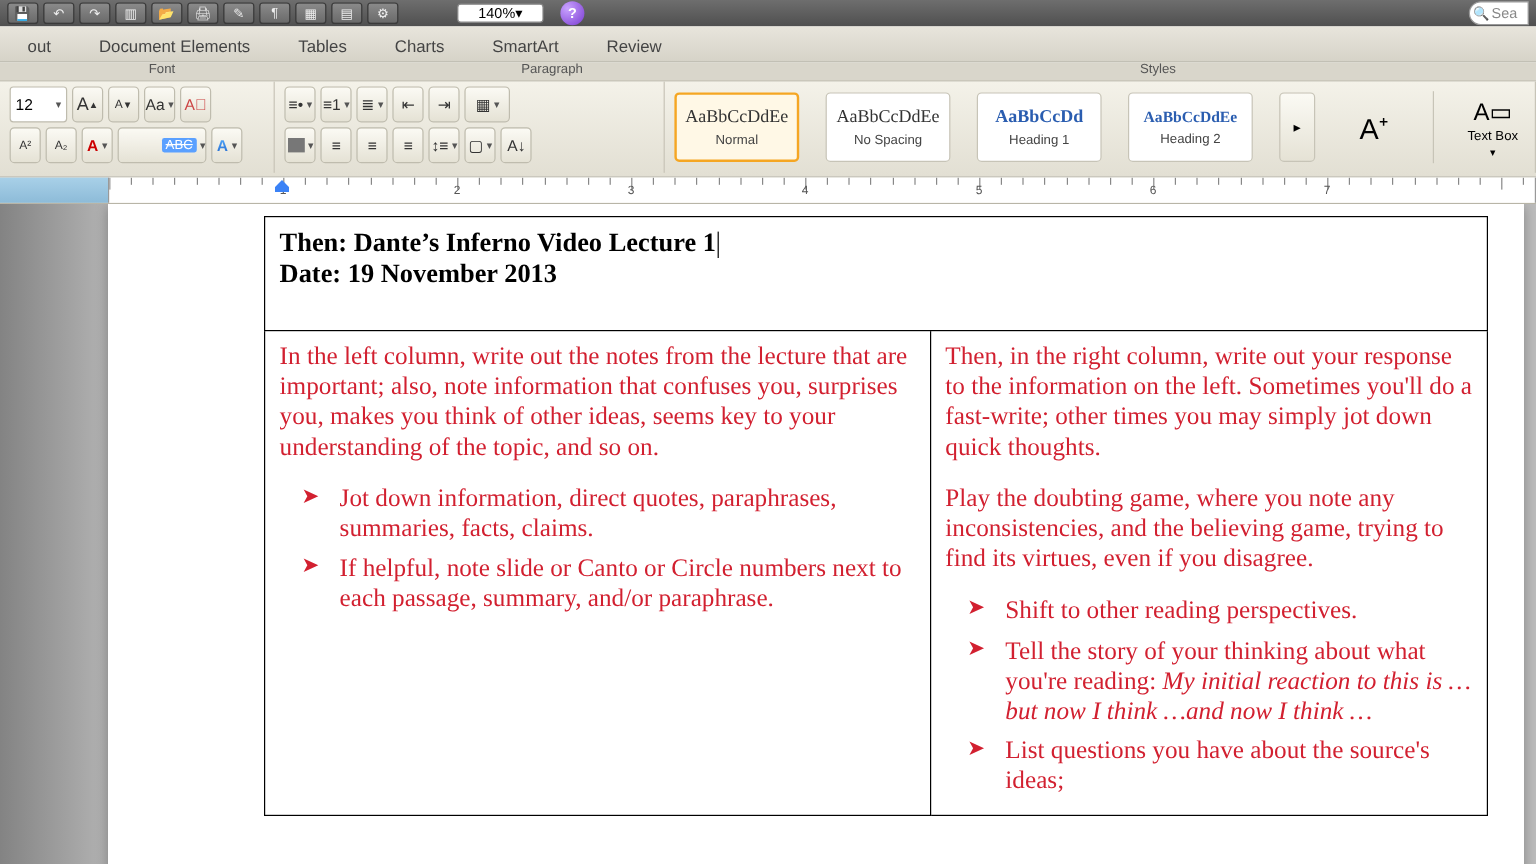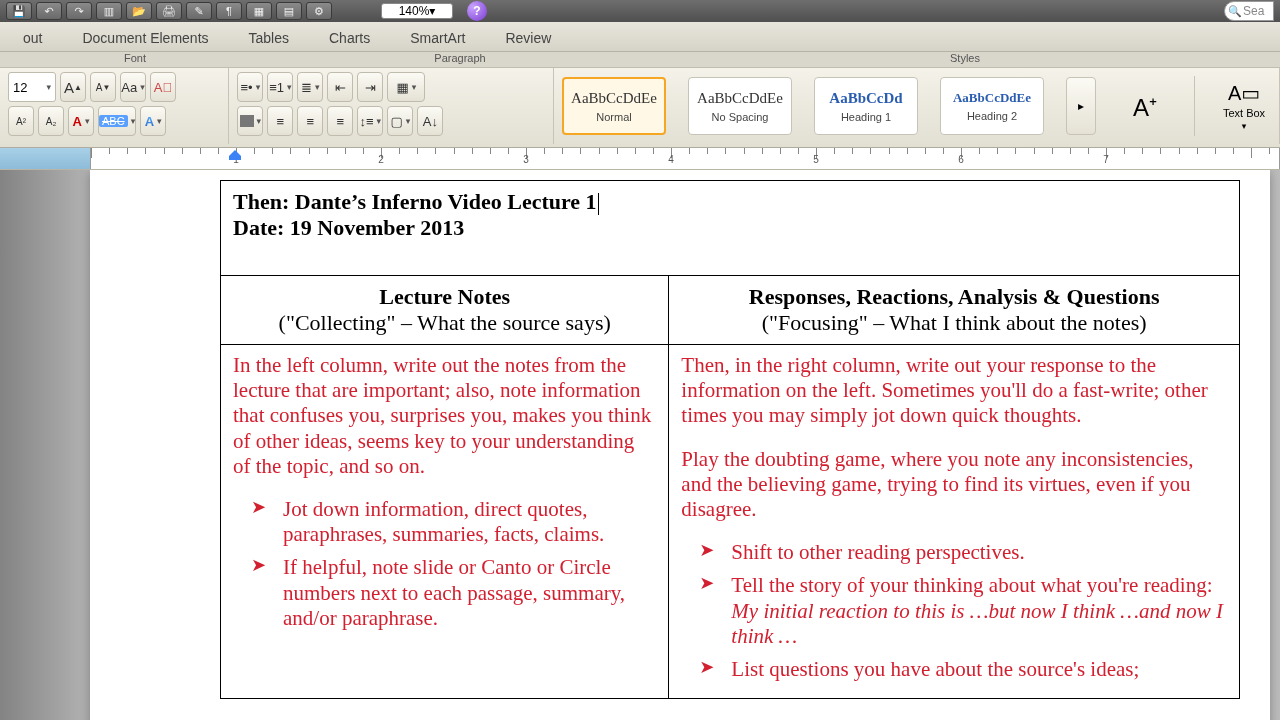--- a/index.html
+++ b/index.html
@@ -52,21 +52,21 @@
   .rrow { display:flex; gap:4px; align-items:center; }
   .tbtn { min-width:26px; height:30px; border:1px solid #bfbcae; background:linear-gradient(#fbfaf4,#e5e2d5); border-radius:4px; display:flex;align-items:center;justify-content:center; font-size:13px; color:#333; position:relative; cursor:pointer;}
   .tbtn.dd::after{content:"▾";font-size:9px;margin-left:3px;color:#555;}
   .tbtn.wide{min-width:38px;}
   .fontsize { width:48px;height:30px;border:1px solid #bfbcae;background:#fff;display:flex;align-items:center;padding:0 4px;justify-content:space-between;border-radius:3px;}
   .fontsize span{font-size:13px;}
   .fontsize i{font-style:normal;font-size:9px;color:#555;}
   .tbtn .Abig{font-size:15px;} .tbtn .Asmall{font-size:10px;}
   .tbtn.sub{font-size:10px;} .tbtn.sup{font-size:10px;}
   .tbtn .fontA{color:#c00;font-weight:bold;}
-  .tbtn .hilite{background:#5aa0ff;color:#fff;padding:0 3px;font-size:11px;border-radius:2px;text-decoration:line-through;}
+  .tbtn .hilite{background:#5aa0ff;color:#fff;padding:0 3px;font-size:11px;border-radius:2px;text-decoration:line-through;margin-left:36px;}
   .tbtn .txteff{background:linear-gradient(#58b0ff,#2266cc);-webkit-background-clip:text;color:transparent;font-weight:bold;}
 
   .stylebox {
     width:104px;height:58px;border:1px solid #c7c4b7;background:#fff;border-radius:4px;
     display:flex;flex-direction:column;align-items:center;justify-content:center;gap:4px;cursor:pointer;
   }
   .stylebox.sel{border:2px solid #f5a623;background:#fff8e6;}
   .stylebox .sample{font-family:"Times New Roman",serif;font-size:15px;color:#333;}
   .stylebox .lbl{font-size:11px;color:#444;}
   .stylebox .h{color:#2a5db0;font-weight:bold;}
@@ -314,30 +314,20 @@
   <div class="page">
     <table class="doc-table">
       <tbody>
           <tr class="hdr-row">
             <td colspan="2">
         <b><span>Then: </span><span>Dante’s Inferno Video Lecture 1</span></b><span class="cursor"></span><br>
         <b><span>Date: </span><span>19 November 2013</span></b><br>&nbsp;
       </td>
           </tr>
       <tr>
-        <td class="col-hdr" style="width:44%">
-          <div class="t1">Lecture Notes</div>
-          <div class="t2">("Collecting" – What the source says)</div>
-        </td>
-        <td class="col-hdr">
-          <div class="t1">Responses, Reactions, Analysis &amp; Questions</div>
-          <div class="t2">("Focusing" – What I think about the notes)</div>
-        </td>
-      </tr>
-      <tr>
         <td class="body-cell">
           <p>In the left column, write out the notes from the lecture that are important; also, note information that confuses you, surprises you, makes you think of other ideas, seems key to your understanding of the topic, and so on.</p>
           <ul>
             <li>Jot down information, direct quotes, paraphrases, summaries, facts, claims.</li>
             <li>If helpful, note slide or Canto or Circle numbers next to each passage, summary, and/or paraphrase.</li>
           </ul>
         </td>
         <td class="body-cell">
           <p>Then, in the right column, write out your response to the information on the left.  Sometimes you'll do a fast-write; other times you may simply jot down quick thoughts.</p>
           <p>Play the doubting game, where you note any inconsistencies, and the believing game, trying to find its virtues, even if you disagree.</p>

